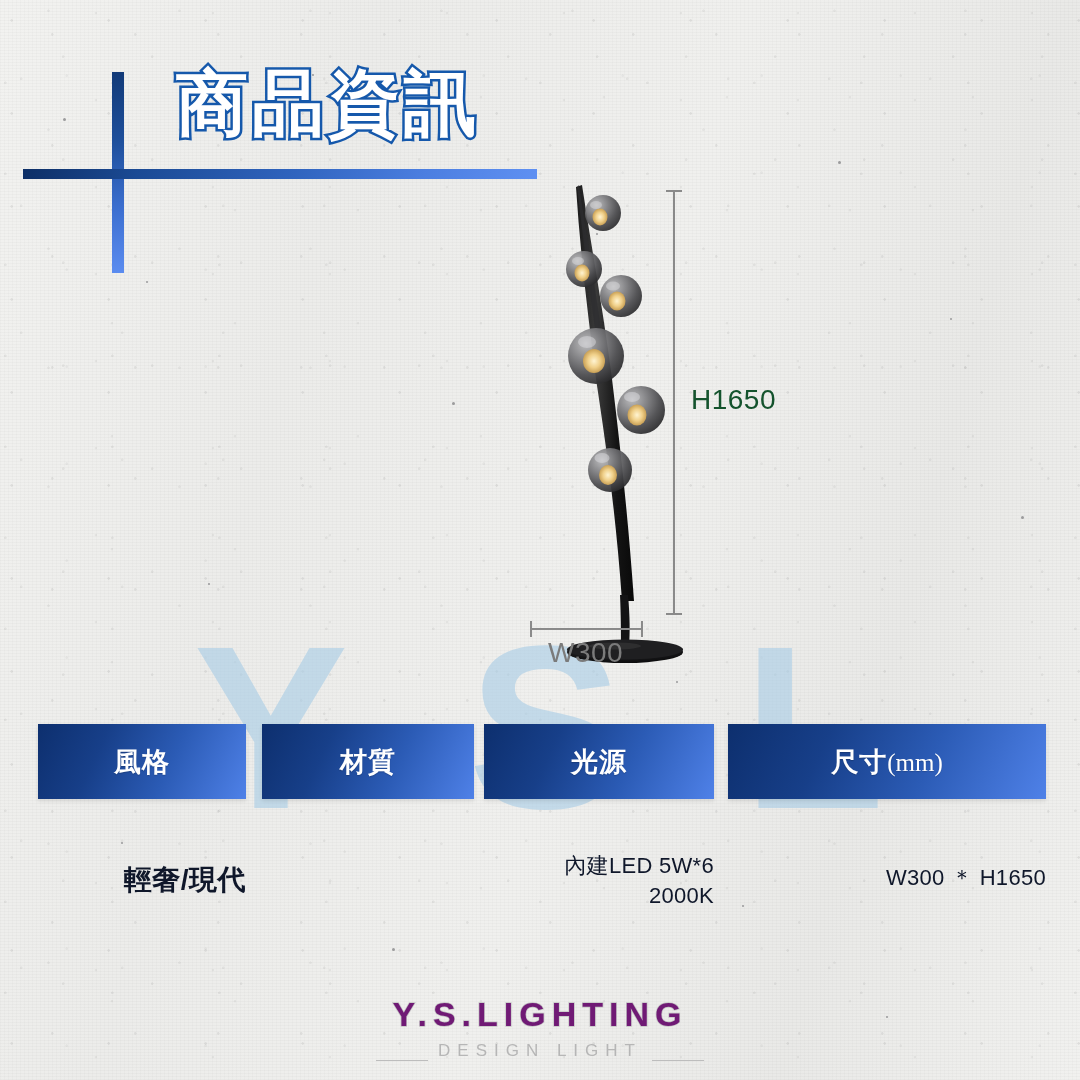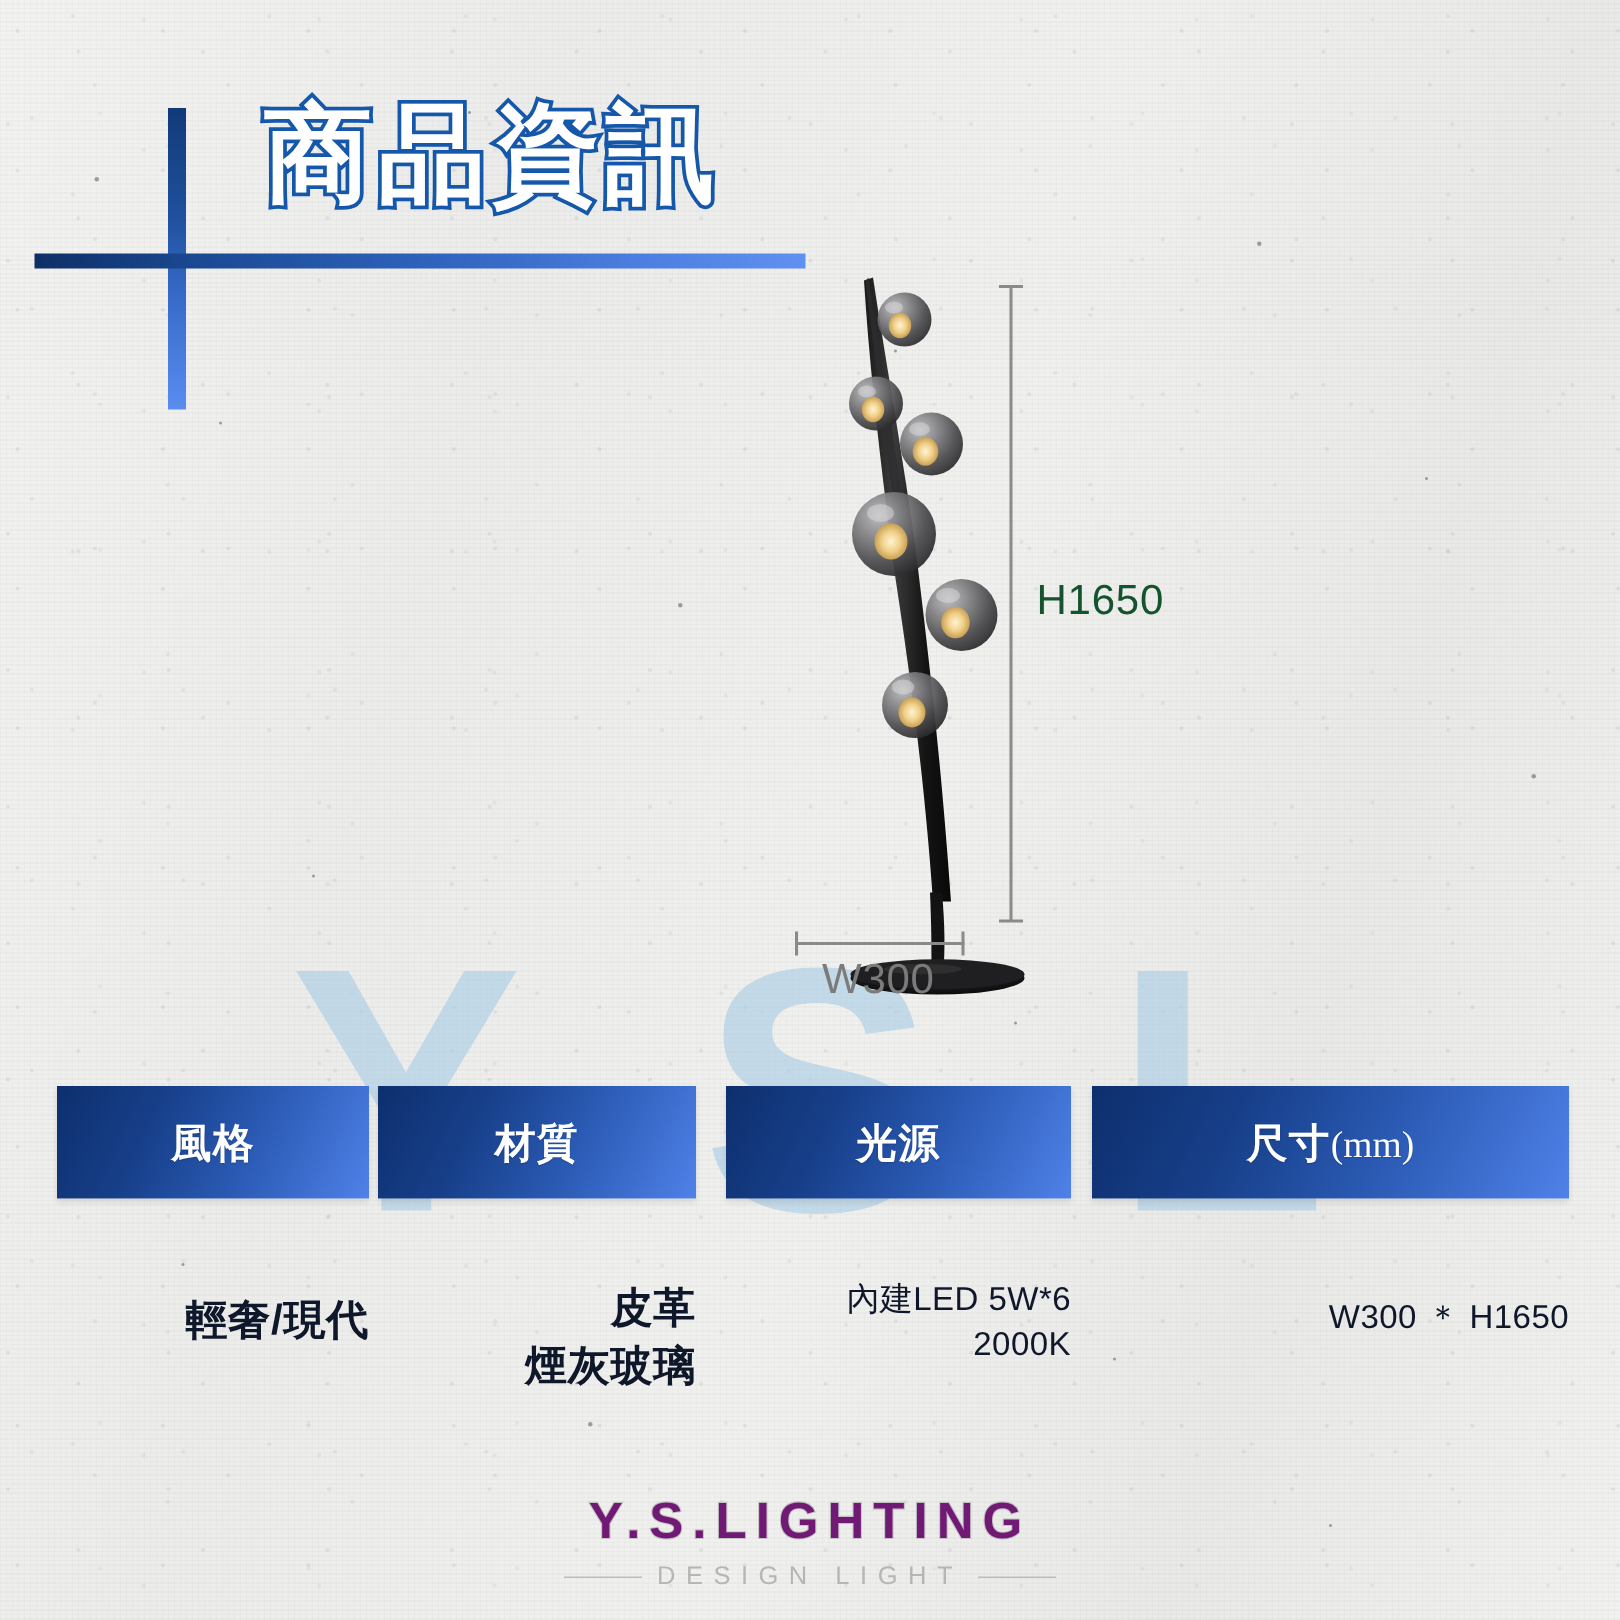--- a/index.html
+++ b/index.html
@@ -221,21 +221,21 @@
     line-height: 1.38;
     font-family: Liberation Sans, sans-serif;
   }
   .spec-value .line { display: block; }
 
   .v-bold { font-size: 28px; font-weight: 700; letter-spacing: .5px; }
   .v-reg  { font-size: 22px; font-weight: 400; letter-spacing: .3px; }
 
   
   .col-1 { left: 38px;  width: 208px; }
-  .col-2 { left: 252px; width: 212px; }
+  .col-2 { left: 262px; width: 212px; }
   .col-3 { left: 484px; width: 230px; }
   .col-4 { left: 728px; width: 318px; }
 
   .col-1 .spec-value { margin-top: 62px; }
   .col-2 .spec-value { margin-top: 54px; }
   .col-3 .spec-value { margin-top: 52px; }
   .col-4 .spec-value { margin-top: 64px; }
 
   
   .footer-logo {
@@ -254,21 +254,21 @@
     paint-order: stroke fill;
     font-family: "Liberation Sans", sans-serif;
   }
   .logo-sub {
     margin-top: 7px;
     font-size: 17px;
     letter-spacing: 7px;
     color: #b6b6b6;
     font-family: "Liberation Sans", sans-serif;
     display: flex;
-    align-items: center;
+    align-items: flex-end;
     justify-content: center;
     gap: 10px;
   }
   .logo-rule {
     display: inline-block;
     width: 34px;
     height: 1.5px;
     background: #bdbdbd;
   }
   .logo-rule.dashed {
@@ -410,24 +410,20 @@
       </div>
       <div class="spec-value">
         <span class="line v-bold">輕奢/現代</span>
       </div>
     </div>
 
     <div class="spec-col col-2">
       <div class="spec-header">
         <span>材質</span>
       </div>
-      <div class="spec-value">
-        <span class="line v-bold">皮革</span>
-        <span class="line v-bold">煙灰玻璃</span>
-      </div>
     </div>
 
     <div class="spec-col col-3">
       <div class="spec-header">
         <span>光源</span>
       </div>
       <div class="spec-value">
         <span class="line v-reg">內建LED 5W*6</span>
         <span class="line v-reg">2000K</span>
       </div>

